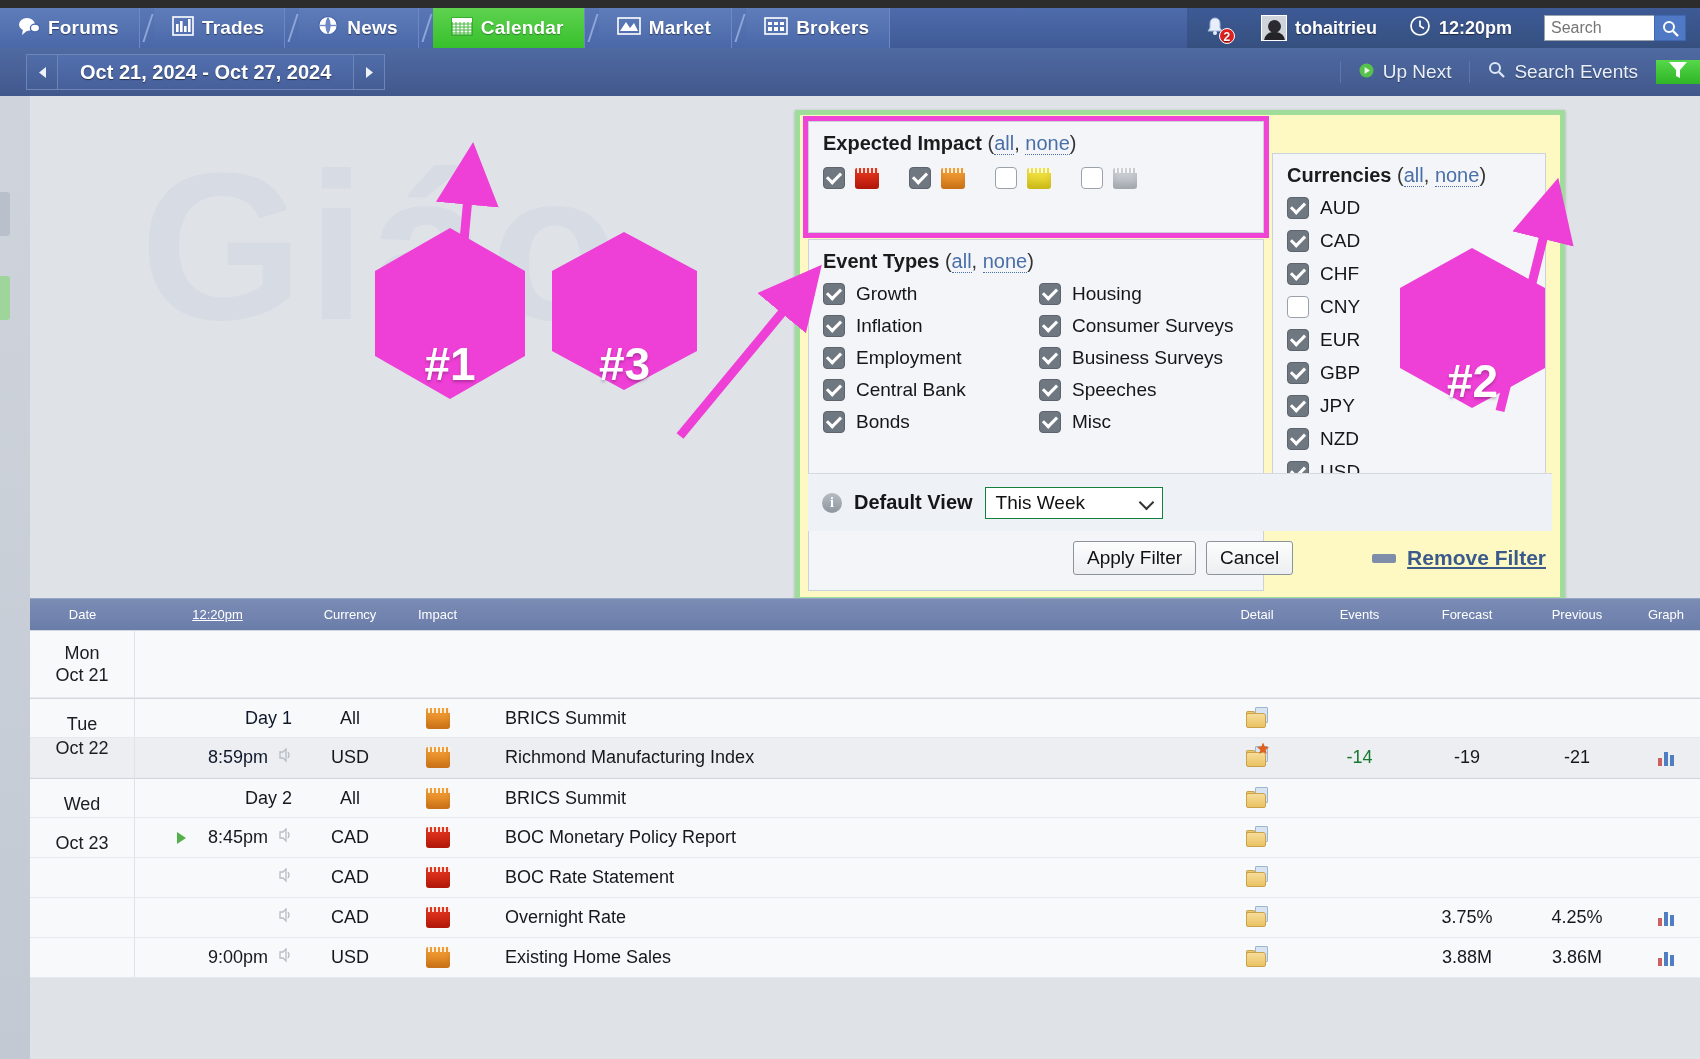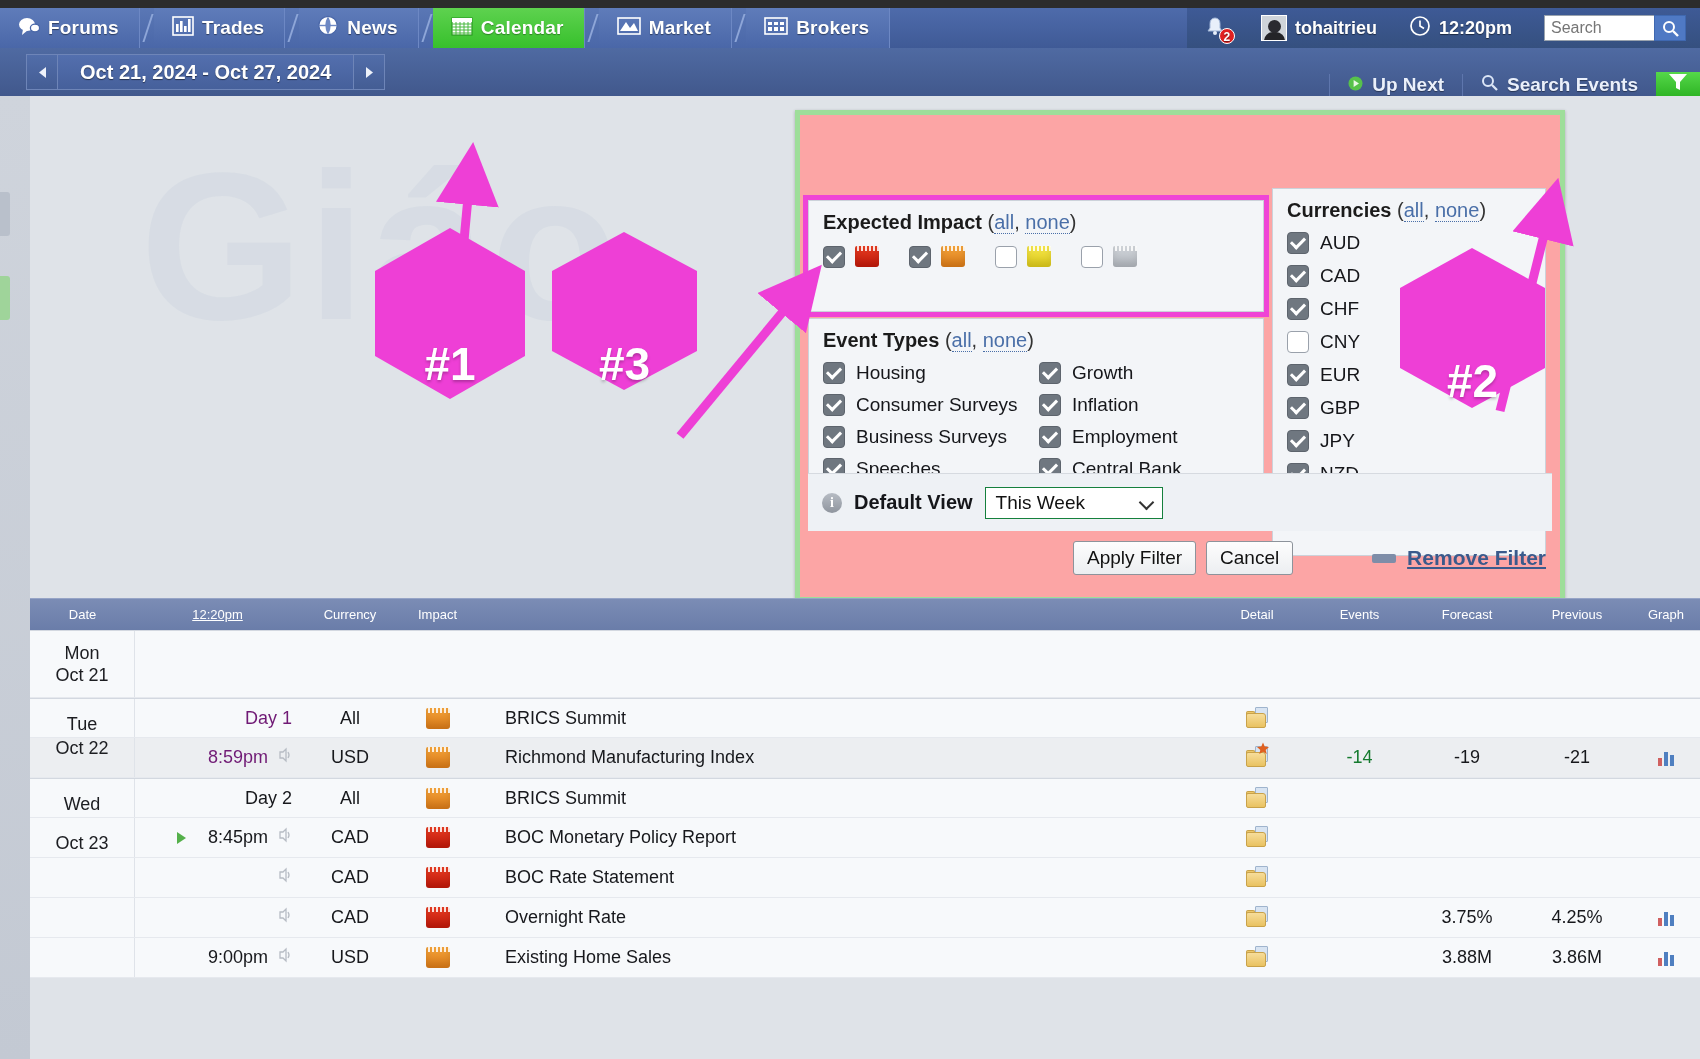--- a/index.html
+++ b/index.html
@@ -72,21 +72,21 @@
     display:flex; align-items:center;
   }
   .cal-left { display:flex; align-items:flex-end; margin-left:26px; height:36px;
               border:1px solid #6e85b8; background:linear-gradient(#536fae,#46609b); }
   .arrbtn { width:30px; height:34px; display:flex; align-items:center; justify-content:center;
             color:#e8ecf6; font-size:13px; background:linear-gradient(#516da9,#445d94); }
   .daterange { padding:0 22px; color:#ffffff; font-weight:bold; font-size:20px;
                text-shadow:0 1px 1px rgba(0,0,0,.5); border-left:1px solid #6e85b8;
                border-right:1px solid #6e85b8; height:34px; display:flex; align-items:center;}
   .cal-spacer { flex:1; }
-  .cal-right { display:flex; align-items:flex-end; height:48px;font-weight:bold; }
+  .cal-right { display:flex; align-items:center; height:48px; }
   .calbtn { display:flex; align-items:center; gap:9px; padding:0 18px; color:#eaf0fb;
             font-size:19px; border-left:1px solid #5e76ad; text-shadow:0 1px 1px rgba(0,0,0,.4);}
   .filterbtn { width:44px; background:linear-gradient(#55d84a,#2fb525); display:flex;
                align-items:center; justify-content:center; }
 
   
   .body-area { position:absolute; top:96px; left:0; width:1700px; height:963px; background:#dfe3e8; }
   .left-rail { position:absolute; left:0; top:0; width:30px; height:963px;
                background:linear-gradient(#cfd4dc,#c3c9d3); }
   .rail-tab { position:absolute; left:0; width:10px; height:44px; background:#b9c0cb; border-radius:0 3px 3px 0;}
@@ -100,21 +100,21 @@
     position:absolute; left:520px; top:660px; width:1000px;
     font-size:66px; font-weight:bold; color:rgba(150,165,190,.16);
     white-space:nowrap; pointer-events:none;
   }
 
   
   .filter-panel {
     position:absolute; left:795px; top:14px; width:770px; height:492px;
     background:#eef1f5; border:5px solid #9ede9a; box-shadow:0 1px 3px rgba(0,0,0,.25);
   }
-  .fp-inner { position:relative; width:100%; height:100%; background:#fca5a5; display:flex;align-items:center; }
+  .fp-inner { position:relative; width:100%; height:100%; background:#fef9c3; display:flex; }
   .fp-col-left { width:470px; padding:6px 6px 6px 8px; display:flex; flex-direction:column; gap:6px;}
   .fp-col-right { width:284px; padding:6px 8px 6px 2px; }
 
   .fbox { background:#f3f5f8; border:1px solid #ccd2da; }
   .fbox-title { font-size:20px; font-weight:bold; color:#1b1b1b; padding:10px 0 8px 14px; }
   .fbox-title .paren { font-weight:normal; color:#333; }
   .lnk { color:#4a6fa8; text-decoration:none; border-bottom:1px dotted #4a6fa8; cursor:pointer; }
 
   .impact-box { height:112px; position:relative; }
   .impact-row { display:flex; align-items:center; gap:0; padding:4px 0 0 14px; }
@@ -192,21 +192,21 @@
   .th-time u { text-decoration:underline; }
 
   .trow { display:flex; align-items:stretch; min-height:40px; background:#f7f9fb;
           border-bottom:1px solid #e6e9ee; font-size:18px; color:#17181c; }
   .trow.alt { background:#eceef1; }
   .trow.daystart { border-top:1px solid #d3d8e0; }
   .c-date { width:105px; border-right:1px solid #dfe3e9; display:flex; flex-direction:column;
             align-items:center; justify-content:center; font-size:18px; color:#1c1d21; line-height:1.25; }
   .c-time { width:165px; display:flex; align-items:center; justify-content:flex-end; padding-right:8px; gap:10px;}
   .c-time .tm { min-width:92px; text-align:right; }
-  .c-time .tm.dim { color:#701a75; }
+  .c-time .tm.dim { color:#0f172a; }
   .c-cur  { width:100px; text-align:center; display:flex; align-items:center; justify-content:center; }
   .c-imp  { width:75px; display:flex; align-items:center; justify-content:center; }
   .c-evt  { flex:1; display:flex; align-items:center; padding-left:30px; }
   .c-detail { width:100px; display:flex; align-items:center; justify-content:center; }
   .c-actual { width:105px; display:flex; align-items:center; justify-content:center; }
   .c-fc   { width:110px; display:flex; align-items:center; justify-content:center; }
   .c-prev { width:110px; display:flex; align-items:center; justify-content:center; }
   .c-graph{ width:68px; display:flex; align-items:center; justify-content:center; }
   .val-green { color:#157a2e; }
   .datecell-empty { width:105px; border-right:1px solid #dfe3e9; }
@@ -444,59 +444,59 @@
 
           <div class="fbox evt-box">
             <div class="fbox-title">
               <span>Event Types</span>
               <span class="paren">(<a class="lnk">all</a>, <a class="lnk">none</a>)</span>
             </div>
             <div class="evt-grid">
               <div class="evt-col">
                 <div class="evt-item">
                   <span class="cb on"></span>
-                  <span>Housing</span>
-                </div>
-                <div class="evt-item">
-                  <span class="cb on"></span>
-                  <span>Consumer Surveys</span>
-                </div>
-                <div class="evt-item">
-                  <span class="cb on"></span>
-                  <span>Business Surveys</span>
-                </div>
-                <div class="evt-item">
-                  <span class="cb on"></span>
-                  <span>Speeches</span>
-                </div>
-                <div class="evt-item">
-                  <span class="cb on"></span>
-                  <span>Misc</span>
+                  <span>Growth</span>
+                </div>
+                <div class="evt-item">
+                  <span class="cb on"></span>
+                  <span>Inflation</span>
+                </div>
+                <div class="evt-item">
+                  <span class="cb on"></span>
+                  <span>Employment</span>
+                </div>
+                <div class="evt-item">
+                  <span class="cb on"></span>
+                  <span>Central Bank</span>
+                </div>
+                <div class="evt-item">
+                  <span class="cb on"></span>
+                  <span>Bonds</span>
                 </div>
               </div>
               <div class="evt-col">
                 <div class="evt-item">
                   <span class="cb on"></span>
-                  <span>Growth</span>
-                </div>
-                <div class="evt-item">
-                  <span class="cb on"></span>
-                  <span>Inflation</span>
-                </div>
-                <div class="evt-item">
-                  <span class="cb on"></span>
-                  <span>Employment</span>
-                </div>
-                <div class="evt-item">
-                  <span class="cb on"></span>
-                  <span>Central Bank</span>
-                </div>
-                <div class="evt-item">
-                  <span class="cb on"></span>
-                  <span>Bonds</span>
+                  <span>Housing</span>
+                </div>
+                <div class="evt-item">
+                  <span class="cb on"></span>
+                  <span>Consumer Surveys</span>
+                </div>
+                <div class="evt-item">
+                  <span class="cb on"></span>
+                  <span>Business Surveys</span>
+                </div>
+                <div class="evt-item">
+                  <span class="cb on"></span>
+                  <span>Speeches</span>
+                </div>
+                <div class="evt-item">
+                  <span class="cb on"></span>
+                  <span>Misc</span>
                 </div>
               </div>
             </div>
           </div>
         </div>
 
         <div class="fp-col-right">
           <div class="fbox cur-box" style="height:368px">
             <div class="fbox-title">
               <span>Currencies</span>

